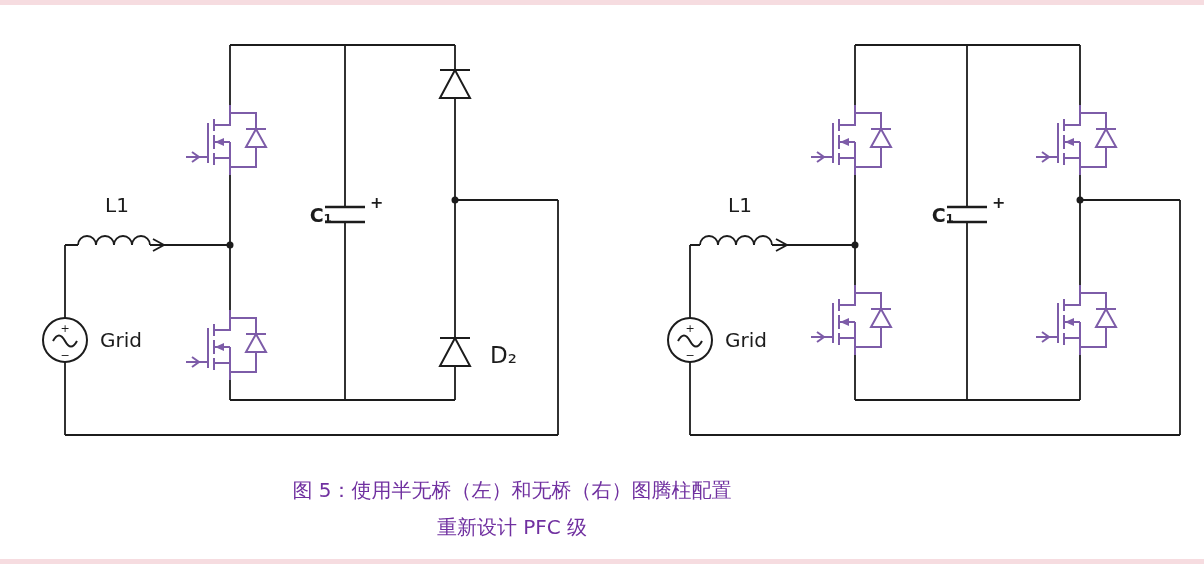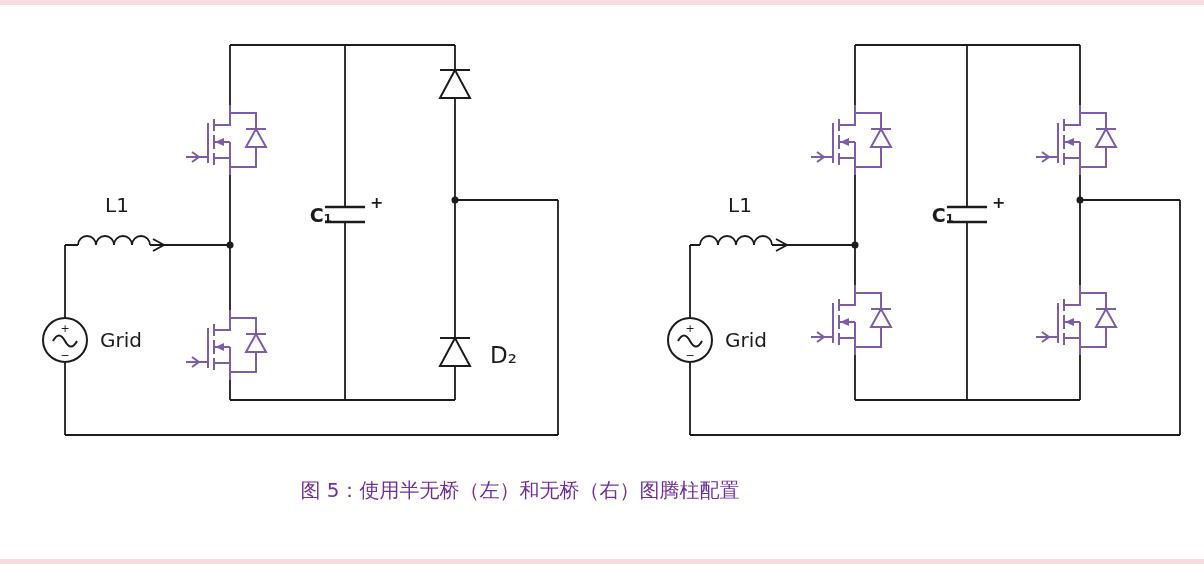--- a/index.html
+++ b/index.html
@@ -14,21 +14,21 @@
   .plate{stroke:var(--wire,#1c1c1c);stroke-width:2.6;fill:none;}
   .sym{stroke:var(--wire,#1c1c1c);stroke-width:2;fill:none;}
   .mosfet{stroke:var(--mosfet,#7d5ca8);color:var(--mosfet,#7d5ca8);stroke-width:2;fill:none;}
   .dot{fill:var(--wire,#1c1c1c);stroke:none;}
   text{fill:var(--wire,#1c1c1c);font-family:"DejaVu Sans","Liberation Sans",sans-serif;}
   .lbl{font-size:20px;font-weight:500;}
   .cap-lbl{font-size:19px;font-weight:700;}
   .pol{font-size:16px;font-weight:700;}
   .src-sign{font-size:11px;font-weight:500;text-anchor:middle;}
   .d-lbl{font-size:23px;font-weight:500;}
-  .caption{position:absolute;top:472px;left:16px;width:1008px;text-align:center;
+  .caption{position:absolute;top:472px;left:8px;width:1008px;text-align:center;
            color:var(--caption,#7030a0);font-size:20px;line-height:37px;font-weight:500;}
 </style>
 </head>
 <body>
 
 <div class="stage">
   <div class="edge top"></div>
 
   <svg class="circuits" width="1204" height="462" viewBox="0 0 1204 462">
     <defs>
@@ -119,16 +119,17 @@
         <text class="src-sign" x="690" y="332">+</text>
         <text class="src-sign" x="690" y="359">−</text>
       </g>
       <path class="wire" d="M690,318 V245 M690,362 V435"></path>
       <text class="lbl" x="725" y="347">Grid</text>
     </g>
   </svg>
 
   <div class="caption">
     <div>图 5：使用半无桥（左）和无桥（右）图腾柱配置</div>
+    <div>重新设计 PFC 级</div>
   </div>
 
   <div class="edge bottom"></div>
 </div>
 
 </body></html>

